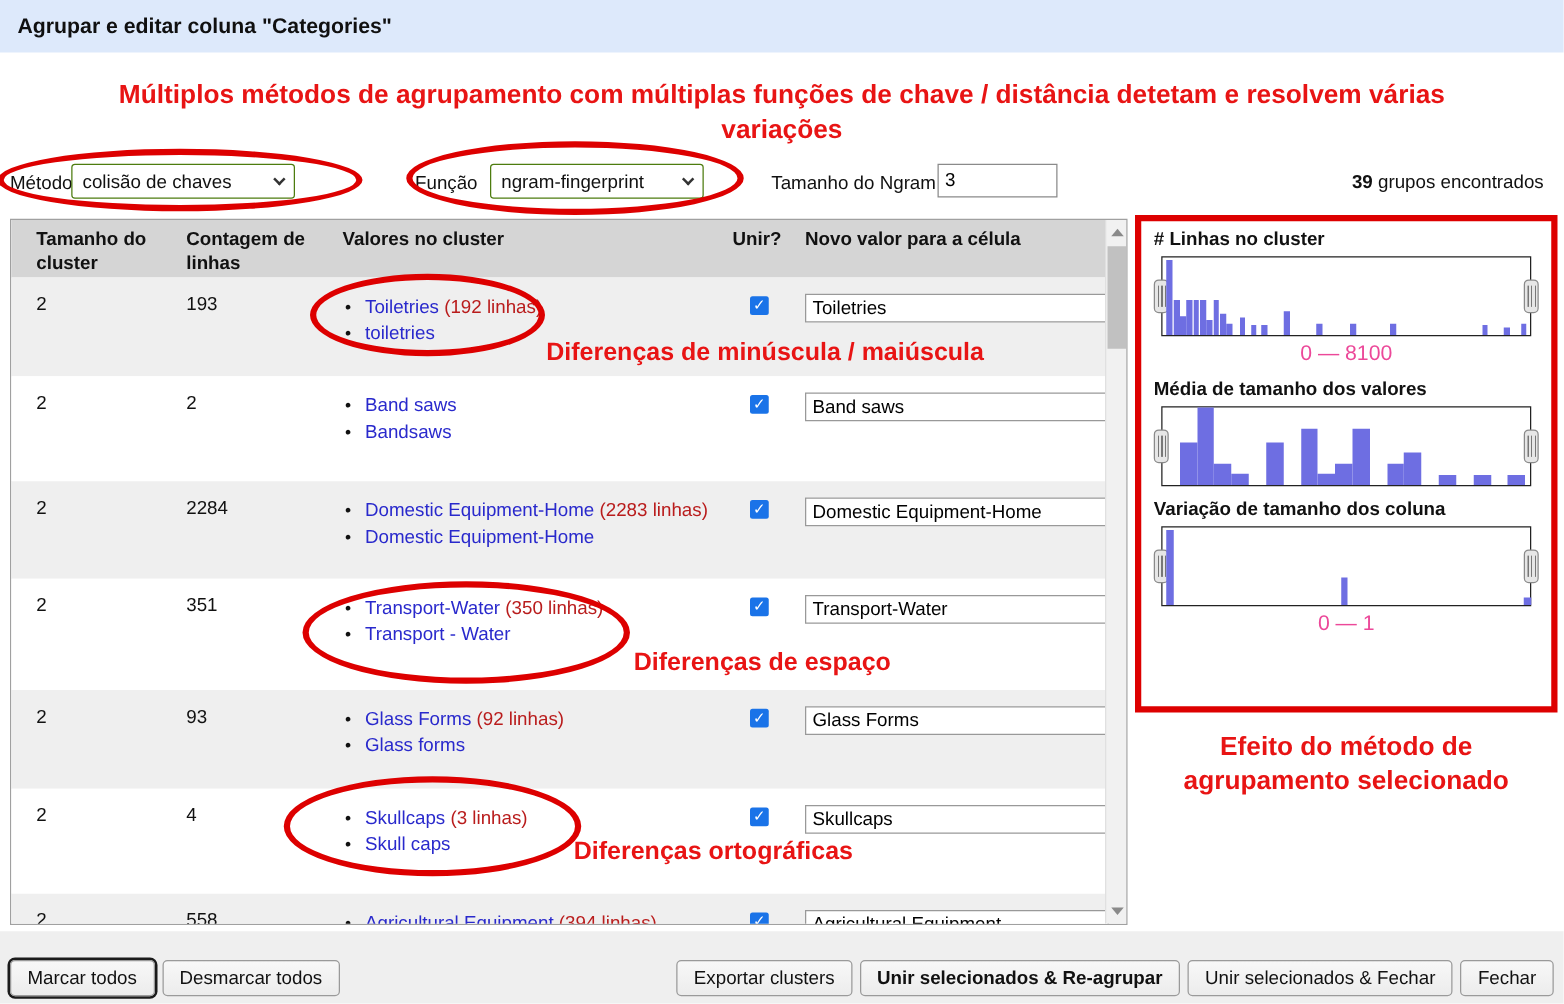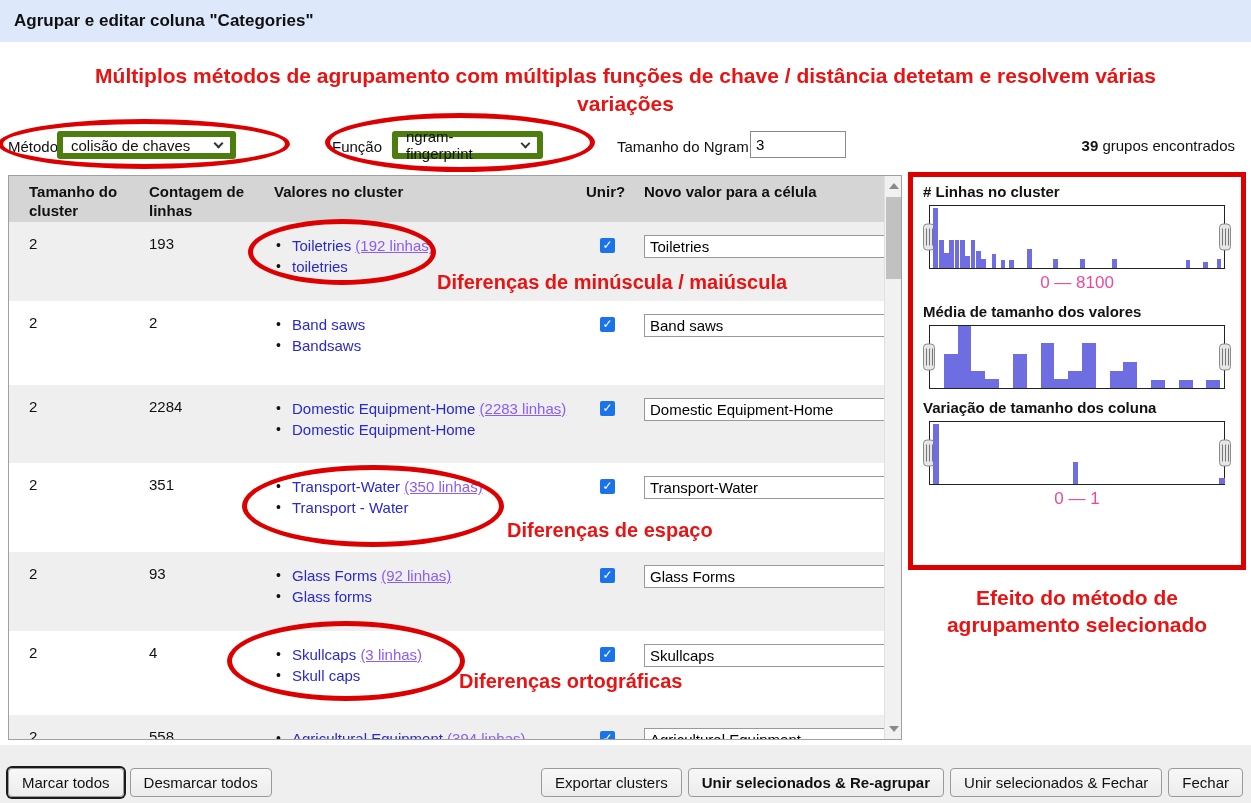--- a/index.html
+++ b/index.html
@@ -20,21 +20,21 @@
   
   .red-heading {
     position:absolute; left:0; top:62px; width:1251px;
     text-align:center; color:#e81414; font-weight:bold; font-size:21px; line-height:28px;
   }
 
   
   .ctl-label { position:absolute; font-size:15px; color:#111; top:138px; }
   .select-box {
     position:absolute; top:131px; height:28px; background:#fff;
-    border:6px solid #4d7c0f; border-radius:3px;
+    border:1px solid #4d7c0f; border-radius:3px;
     display:flex; align-items:center; justify-content:space-between;
     font-size:15px; padding:0 8px; cursor:default;
   }
   .chev { width:7px; height:7px; border-right:2px solid #333; border-bottom:2px solid #333;
     transform:rotate(45deg); margin-left:10px; margin-top:-4px; }
   .ngram-input {
     position:absolute; left:750px; top:131px; width:96px; height:27px;
     border:1px solid #8a8a8a; font-size:15px; padding:0 5px;
     font-family:"Liberation Sans", sans-serif;
   }
@@ -56,21 +56,21 @@
   .th.c3, .td.c3 { width:312px; }
   .th.c4, .td.c4 { width:58px; }
   .th.c5, .td.c5 { width:242px; }
   .trow { display:flex; font-size:15px; }
   .trow .td { padding-top:13px; }
   .trow.gray { background:#efefef; }
   .trow.white { background:#ffffff; }
   .vline { position:relative; padding-left:18px; line-height:21px; }
   .bullet { position:absolute; left:2px; top:0; color:#111; font-size:14px; }
   .vlink { color:#2929cc; text-decoration:none; cursor:pointer; }
-  .vextra { color:#8b5cf6;text-decoration:underline; }
+  .vextra { color:#b91c1c; }
   .checkbox {
     display:inline-block; width:15px; height:15px; background:#1a73e8;
     border-radius:2px; color:#fff; font-size:12px; line-height:15px;
     text-align:center; margin-left:14px; cursor:pointer; margin-top:2px;
   }
   .newval {
     width:243px; height:23px; border:1px solid #999; font-size:15px;
     padding:0 5px; font-family:"Liberation Sans", sans-serif;
   }
   
@@ -142,21 +142,21 @@
   <div>Múltiplos métodos de agrupamento com múltiplas funções de chave / distância detetam e resolvem várias</div>
   <div>variações</div>
 </div>
 
 <span class="ctl-label" style="left:8px;">Método</span>
 <div class="select-box" style="left:57px; width:179px;">
   <span>colisão de chaves</span>
   <span class="chev"></span>
 </div>
 <span class="ctl-label" style="left:332px;">Função</span>
-<div class="select-box" style="left:392px; width:151px;justify-content:center;">
+<div class="select-box" style="left:392px; width:171px;">
   <span>ngram-fingerprint</span>
   <span class="chev"></span>
 </div>
 <span class="ctl-label" style="left:617px;">Tamanho do Ngram</span>
 <input class="ngram-input" value="3" style="">
 <div class="found">
   <b>39</b><span> grupos encontrados</span>
 </div>
 
 <div class="table-panel">

